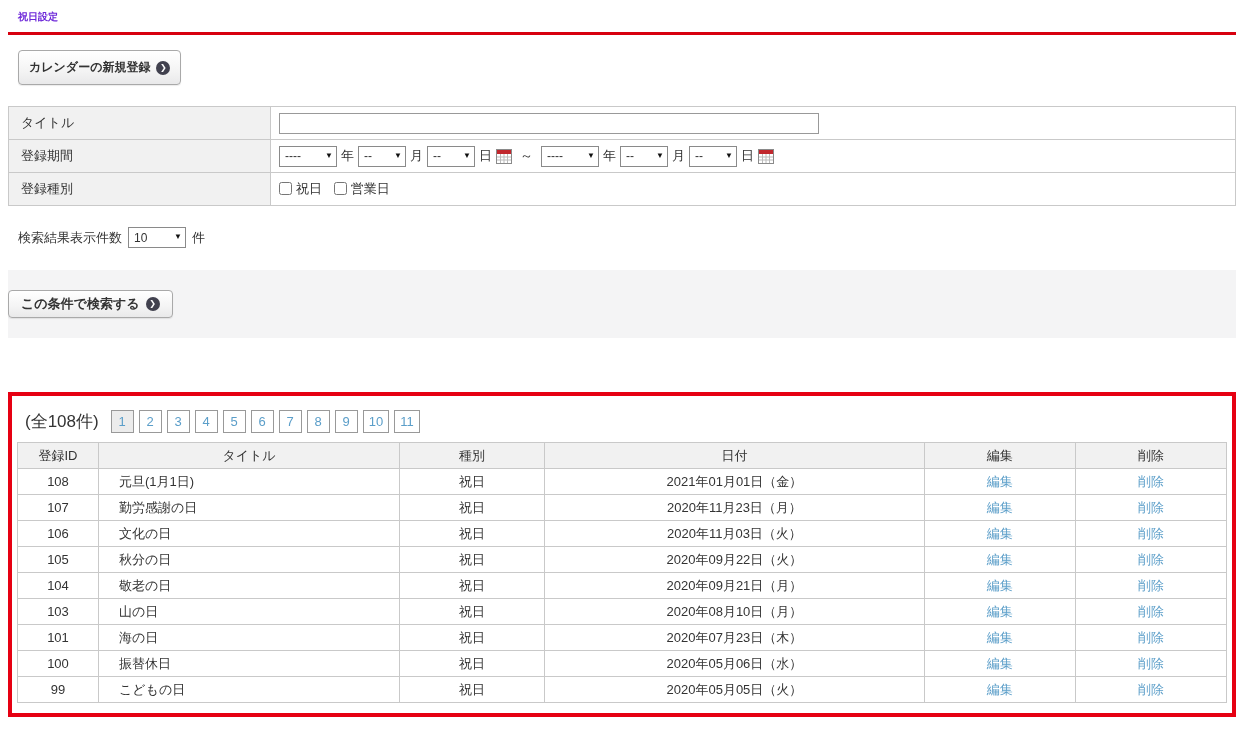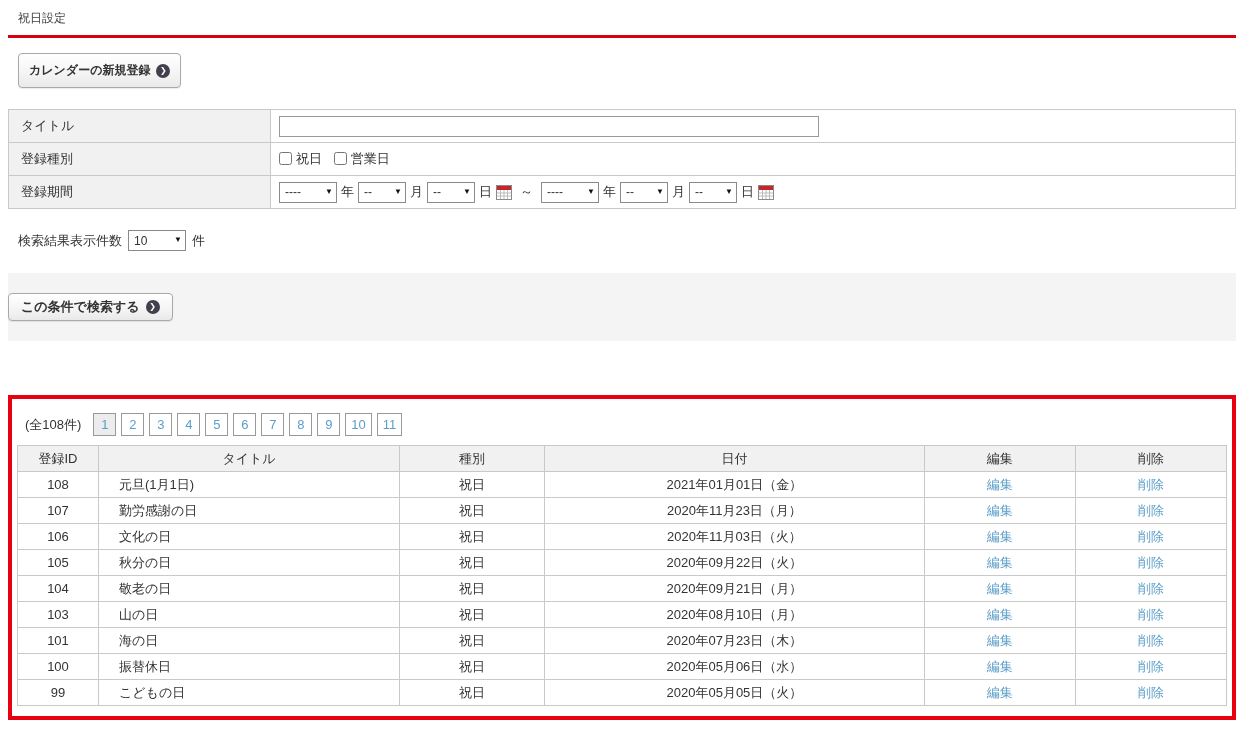--- a/index.html
+++ b/index.html
@@ -5,21 +5,21 @@
   * { box-sizing: border-box; margin: 0; padding: 0; }
   html, body { background: #fff; }
   body {
     width: 1244px; height: 740px;
     font-family: "Liberation Sans", "DejaVu Sans", sans-serif;
     font-size: 13px; color: #333;
     padding: 10px 8px 0 8px;
     overflow: hidden;
   }
   
-  .page-title { color: #404040; font-size: 12px; font-weight: normal; padding-left: 10px; }
+  .page-title { color: #6d28d9; font-size: 10px; font-weight: bold; padding-left: 10px; }
   .title-rule { height: 3px; background: #d7000f; margin-top: 8px; }
 
   
   .btn {
     display: inline-flex; align-items: center; gap: 6px;
     border: 1px solid #a9a9a9; border-radius: 4px;
     background: linear-gradient(#ffffff, #f4f4f4 60%, #e9e9ea);
     font-family: inherit; font-size: 12px; font-weight: bold; color: #333;
     padding: 8px 10px; cursor: pointer;
     box-shadow: 0 1px 1px rgba(0,0,0,.08);
@@ -72,21 +72,21 @@
 
   
   .count-row { margin: 21px 0 0 10px; display: flex; align-items: center; gap: 6px; }
 
   
   .results-box {
     margin-top: 54px; border: 4px solid #e60012;
     padding: 12px 5px 10px 5px; background: #fff;
   }
   .pagination-row { display: flex; align-items: center; margin: 2px 0 9px 8px; }
-  .total-label { margin-right: 12px; font-size: 13px; color: #333; }
+  .total-label { margin-right: 12px; font-size: 17px; color: #333; }
   .page-box {
     display: inline-flex; align-items: center; justify-content: center;
     min-width: 23px; height: 23px; padding: 0 5px; margin-right: 5px;
     border: 1px solid #999; background: #fff; color: #5b9ec9;
     font-size: 13px; text-decoration: none; cursor: pointer;
   }
   .page-box.current { background: #ececec; }
 
   .results-table { width: 100%; border-collapse: collapse; }
   .results-table th, .results-table td {
@@ -115,93 +115,93 @@
     <span class="circ">❯</span>
   </button>
 </div>
 
 <table class="form-table">
   <tbody>
       <tr>
     <th>タイトル</th>
     <td>
       <input type="text" class="title-input" value="" style="">
+    </td>
+  </tr>
+  <tr>
+    <th>登録期間</th>
+    <td>
+      <div class="date-row">
+        <span class="sel sel-year">
+          <select>
+            <option>----</option>
+          </select>
+          <span class="sel-arrow">▼</span>
+        </span>
+        <span>年</span>
+        <span class="sel sel-md">
+          <select>
+            <option>--</option>
+          </select>
+          <span class="sel-arrow">▼</span>
+        </span>
+        <span>月</span>
+        <span class="sel sel-md">
+          <select>
+            <option>--</option>
+          </select>
+          <span class="sel-arrow">▼</span>
+        </span>
+        <span>日</span>
+        <svg class="cal-icon" viewBox="0 0 16 15">
+          <rect x="0.5" y="0.5" width="15" height="14" fill="#fff" stroke="#8a8a8a"></rect>
+          <rect x="1" y="1" width="14" height="4" fill="#c1272d"></rect>
+          <path d="M1 8h14M1 11h14M4.5 5v9M8 5v9M11.5 5v9" stroke="#bbb" stroke-width="1" fill="none"></path>
+        </svg>
+        <span class="tilde">～</span>
+        <span class="sel sel-year">
+          <select>
+            <option>----</option>
+          </select>
+          <span class="sel-arrow">▼</span>
+        </span>
+        <span>年</span>
+        <span class="sel sel-md">
+          <select>
+            <option>--</option>
+          </select>
+          <span class="sel-arrow">▼</span>
+        </span>
+        <span>月</span>
+        <span class="sel sel-md">
+          <select>
+            <option>--</option>
+          </select>
+          <span class="sel-arrow">▼</span>
+        </span>
+        <span>日</span>
+        <svg class="cal-icon" viewBox="0 0 16 15">
+          <rect x="0.5" y="0.5" width="15" height="14" fill="#fff" stroke="#8a8a8a"></rect>
+          <rect x="1" y="1" width="14" height="4" fill="#c1272d"></rect>
+          <path d="M1 8h14M1 11h14M4.5 5v9M8 5v9M11.5 5v9" stroke="#bbb" stroke-width="1" fill="none"></path>
+        </svg>
+      </div>
     </td>
   </tr>
   <tr>
     <th>登録種別</th>
     <td>
       <label class="chk-label">
         <input type="checkbox" style="">
         <span>祝日</span>
       </label>
       <label class="chk-label">
         <input type="checkbox" style="">
         <span>営業日</span>
       </label>
-    </td>
-  </tr>
-  <tr>
-    <th>登録期間</th>
-    <td>
-      <div class="date-row">
-        <span class="sel sel-year">
-          <select>
-            <option>----</option>
-          </select>
-          <span class="sel-arrow">▼</span>
-        </span>
-        <span>年</span>
-        <span class="sel sel-md">
-          <select>
-            <option>--</option>
-          </select>
-          <span class="sel-arrow">▼</span>
-        </span>
-        <span>月</span>
-        <span class="sel sel-md">
-          <select>
-            <option>--</option>
-          </select>
-          <span class="sel-arrow">▼</span>
-        </span>
-        <span>日</span>
-        <svg class="cal-icon" viewBox="0 0 16 15">
-          <rect x="0.5" y="0.5" width="15" height="14" fill="#fff" stroke="#8a8a8a"></rect>
-          <rect x="1" y="1" width="14" height="4" fill="#c1272d"></rect>
-          <path d="M1 8h14M1 11h14M4.5 5v9M8 5v9M11.5 5v9" stroke="#bbb" stroke-width="1" fill="none"></path>
-        </svg>
-        <span class="tilde">～</span>
-        <span class="sel sel-year">
-          <select>
-            <option>----</option>
-          </select>
-          <span class="sel-arrow">▼</span>
-        </span>
-        <span>年</span>
-        <span class="sel sel-md">
-          <select>
-            <option>--</option>
-          </select>
-          <span class="sel-arrow">▼</span>
-        </span>
-        <span>月</span>
-        <span class="sel sel-md">
-          <select>
-            <option>--</option>
-          </select>
-          <span class="sel-arrow">▼</span>
-        </span>
-        <span>日</span>
-        <svg class="cal-icon" viewBox="0 0 16 15">
-          <rect x="0.5" y="0.5" width="15" height="14" fill="#fff" stroke="#8a8a8a"></rect>
-          <rect x="1" y="1" width="14" height="4" fill="#c1272d"></rect>
-          <path d="M1 8h14M1 11h14M4.5 5v9M8 5v9M11.5 5v9" stroke="#bbb" stroke-width="1" fill="none"></path>
-        </svg>
-      </div>
     </td>
   </tr>
 </tbody>
   </table>
 
 <div class="count-row">
   <span>検索結果表示件数</span>
   <span class="sel sel-count">
     <select>
       <option>10</option>

